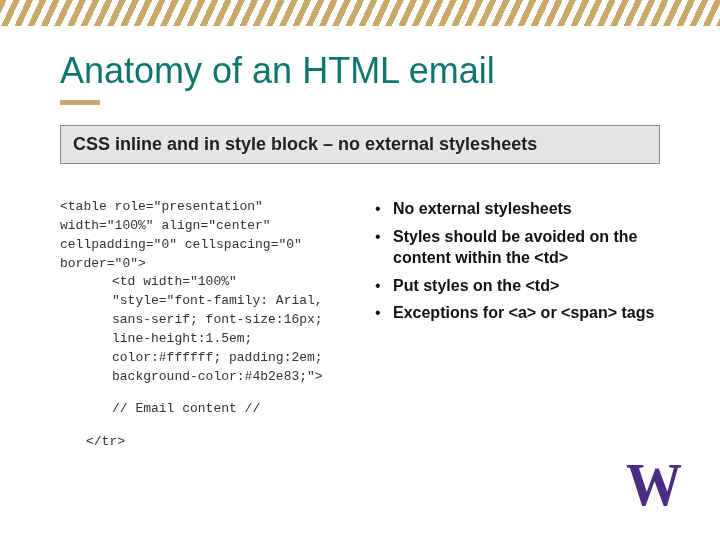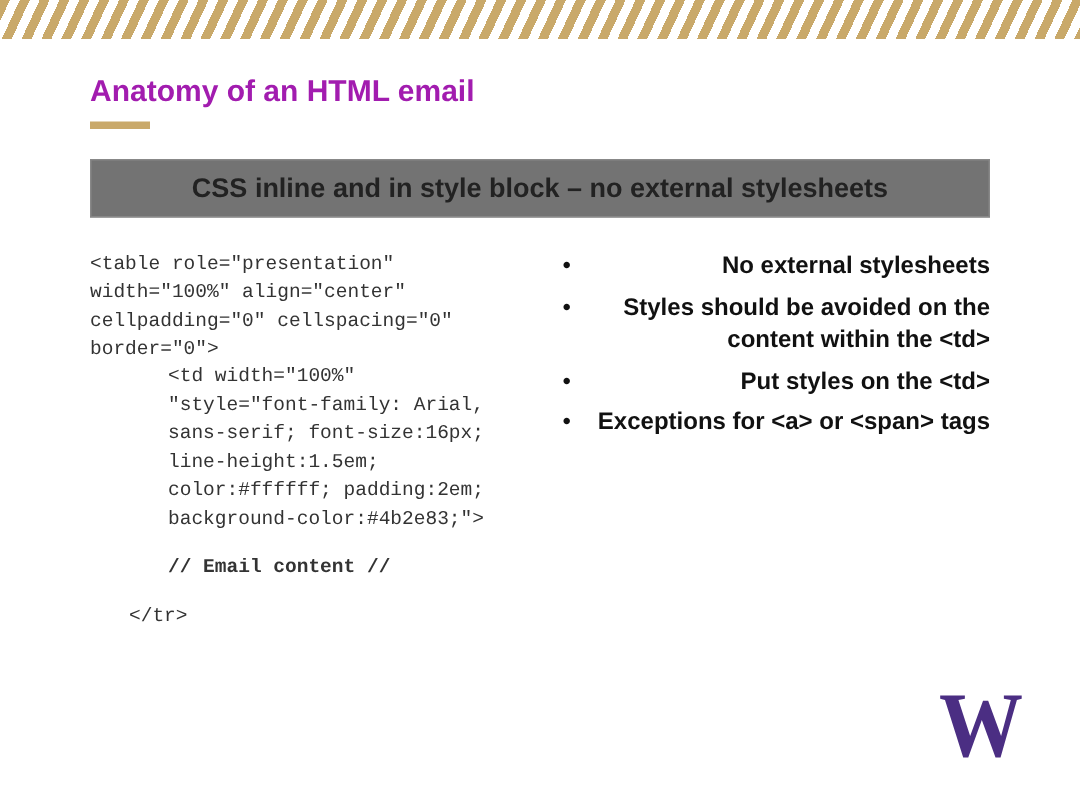--- a/index.html
+++ b/index.html
@@ -16,67 +16,65 @@
     background: repeating-linear-gradient(
       115deg,
       #c9a96a 0px, #c9a96a 6px,
       #ffffff 6px, #ffffff 12px
     );
   }
   .content {
     padding: 24px 60px 0 60px;
   }
   .title {
-    font-size: 20px;
-    font-weight: bold;
-    color: #a21caf;
+    font-size: 36px;
+    font-weight: normal;
+    color: #0f766e;
     margin-bottom: 8px;
   }
   .title-underline {
     width: 40px;
     height: 5px;
     background: #c9a96a;
     margin-bottom: 20px;
   }
   .subtitle-box {
     border: 1px solid #888;
-    background: #737373;
+    background: #e5e5e5;
     padding: 8px 12px;
     font-size: 18px;
     font-weight: bold;
     color: #222;
-    margin-bottom: 22px;
-    text-align: center;
+    margin-bottom: 34px;
   }
   .columns {
     display: flex;
     gap: 30px;
   }
   .code-col {
     flex: 1;
     font-family: "Courier New", monospace;
     font-size: 13px;
     line-height: 1.45;
     color: #333;
   }
   .code-col .indent1 { padding-left: 26px; }
   .code-col .indent2 { padding-left: 52px; }
-  .code-col .comment { padding-left: 52px; margin: 14px 0; font-weight: bold; }
+  .code-col .comment { padding-left: 52px; margin: 14px 0; }
   .bullets-col {
     flex: 1;
     font-size: 16px;
     color: #111;
   }
   .bullets-col ul { list-style: none; }
   .bullets-col li {
     position: relative;
     padding-left: 18px;
     margin-bottom: 6px;
     line-height: 1.35;
-    text-align: right;
   }
   .bullets-col li::before {
     content: "•";
     position: absolute;
     left: 0;
     top: 0;
   }
   .bullets-col b { font-weight: bold; }
   .logo {
     position: absolute;

